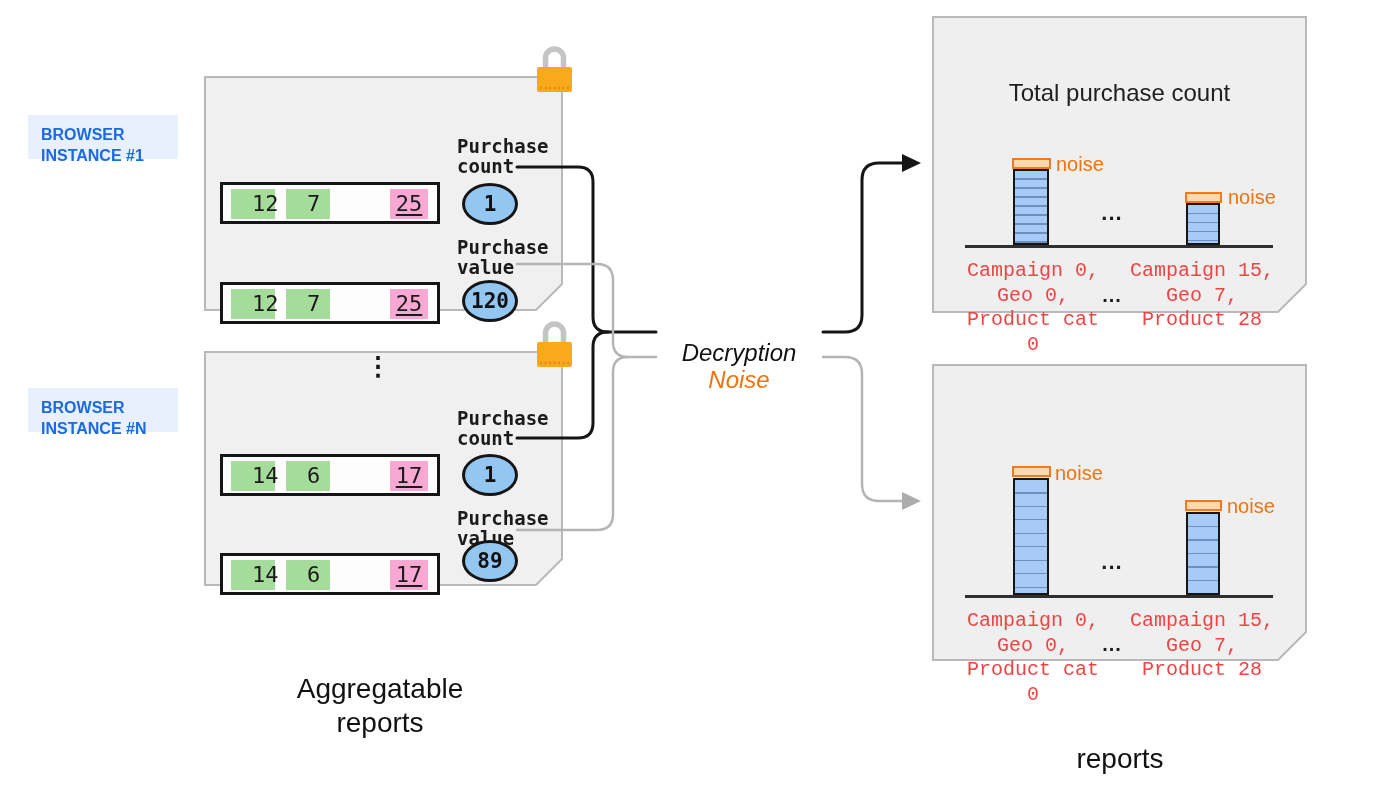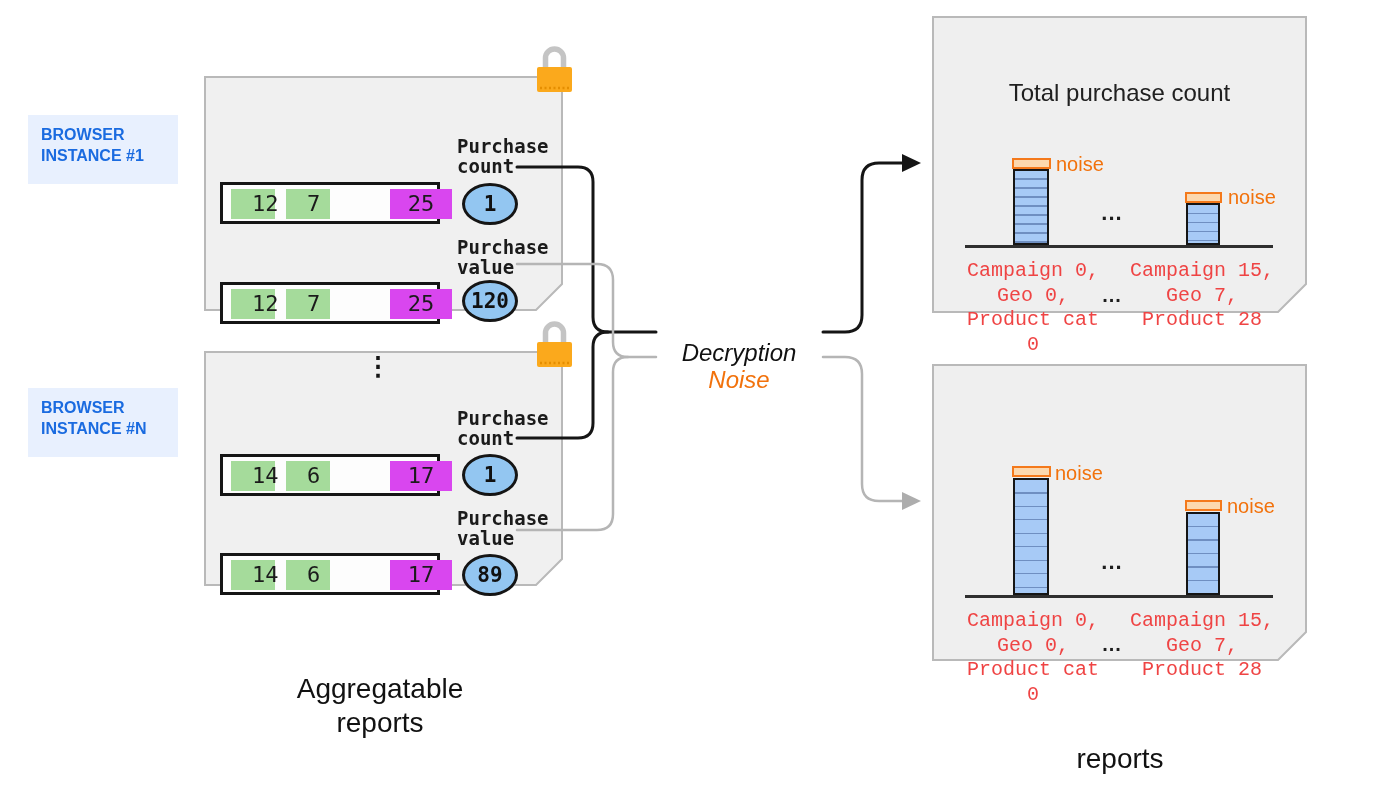--- a/index.html
+++ b/index.html
@@ -1,31 +1,31 @@
 <!DOCTYPE html>
 <html><head>
 <meta charset="utf-8">
 <style>
   html,body{margin:0;padding:0;background:#fff;}
   #canvas{position:relative;width:1374px;height:798px;background:#fff;overflow:hidden;
           font-family:"Liberation Sans", sans-serif;color:#1c1c1c;}
   .abs{position:absolute;margin-top:37px;}
   svg.overlay{position:absolute;left:0;top:0;}
   .mono{font-family:"DejaVu Sans Mono", monospace;}
-  .inst-label{width:150px;height:69px;background:#E8F0FE;color:#1A6BE0;font-weight:bold;
+  .inst-label{width:150px;height:44px;background:#E8F0FE;color:#1A6BE0;font-weight:bold;
               font-size:16px;line-height:21px;padding:9px 0 4px 13px;box-sizing:border-box;}
   .plabel{font-size:19px;line-height:19.5px;font-weight:bold;color:#1b1b1b;}
   .circle{width:56px;height:42px;background:#93C6F1;border:3px solid #151515;border-radius:50%;
           display:flex;align-items:center;justify-content:center;font-weight:bold;font-size:21px;
           box-sizing:border-box;color:#111;}
   .row{width:220px;height:42px;background:#FDFDFD;border:3px solid #151515;box-sizing:border-box;}
   .chip{position:absolute;top:4px;height:30px;font-size:22px;line-height:30px;color:#1b1b1b;}
   .chip.green{width:44px;background:#A5DB9B;padding-left:21px;box-sizing:border-box;text-align:left;}
-  .chip.yellow{width:62px;background:#d946ef;text-align:center;
-               text-decoration-thickness:2px;text-underline-offset:3px;}
+  .chip.yellow{width:38px;background:#f9a8d4;text-align:center;
+               text-decoration:underline;text-decoration-thickness:2px;text-underline-offset:3px;}
   .vdots{width:32px;text-align:center;font-size:26px;font-weight:bold;line-height:34px;color:#151515;}
   .process{width:200px;text-align:center;font-size:24px;line-height:27px;color:#111;font-style:italic;}
   .process .noise{color:#F2720C;}
   .chart-title{width:373px;text-align:center;font-size:24px;color:#202020;}
   .bar{background-color:#A7CAF6;border:2px solid #151515;box-sizing:border-box;}
   .bar.c{background-image:repeating-linear-gradient(to bottom,#A7CAF6 0 7.5px,#6F8FC1 7.5px 9px);}
   .bar.v{background-image:repeating-linear-gradient(to bottom,#A7CAF6 0 12px,#6F8FC1 12px 13.5px);}
   .cap{background:#FCD8AE;border:2px solid #F4791B;box-sizing:border-box;}
   .noise-lbl{font-size:20px;color:#F2720C;}
   .hdots{width:32px;text-align:center;font-size:22px;font-weight:bold;color:#1d1d1d;letter-spacing:1px;}
@@ -116,21 +116,21 @@
   <div class="abs row" style="left:220px;top:417px;">
     <span class="chip green mono" style="left:8px;">14</span>
     <span class="chip green mono" style="left:63px;">6</span>
     <span class="chip yellow mono" style="left:167px;">17</span>
   </div>
 
   <div class="abs plabel mono" style="left:457px;top:472px;">
     <div>Purchase</div>
     <div>value</div>
   </div>
-  <div class="abs circle mono" style="left:462px;top:517px;">
+  <div class="abs circle mono" style="left:462px;top:503px;">
     <span>89</span>
   </div>
   <div class="abs row" style="left:220px;top:516px;">
     <span class="chip green mono" style="left:8px;">14</span>
     <span class="chip green mono" style="left:63px;">6</span>
     <span class="chip yellow mono" style="left:167px;">17</span>
   </div>
 
   <div class="abs caption" style="left:255px;top:635px;">
     <div>Aggregatable</div>

